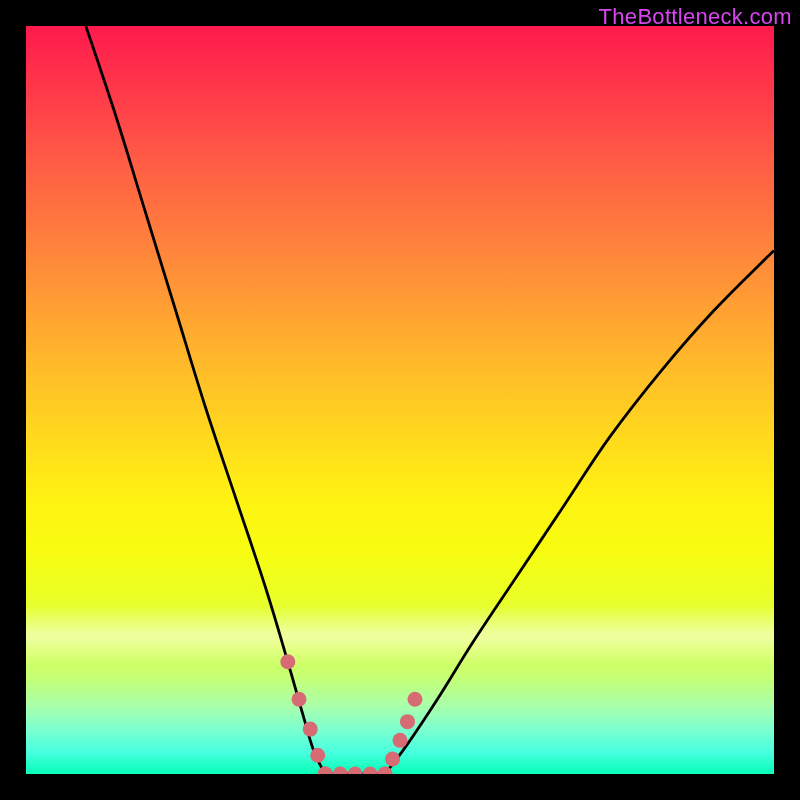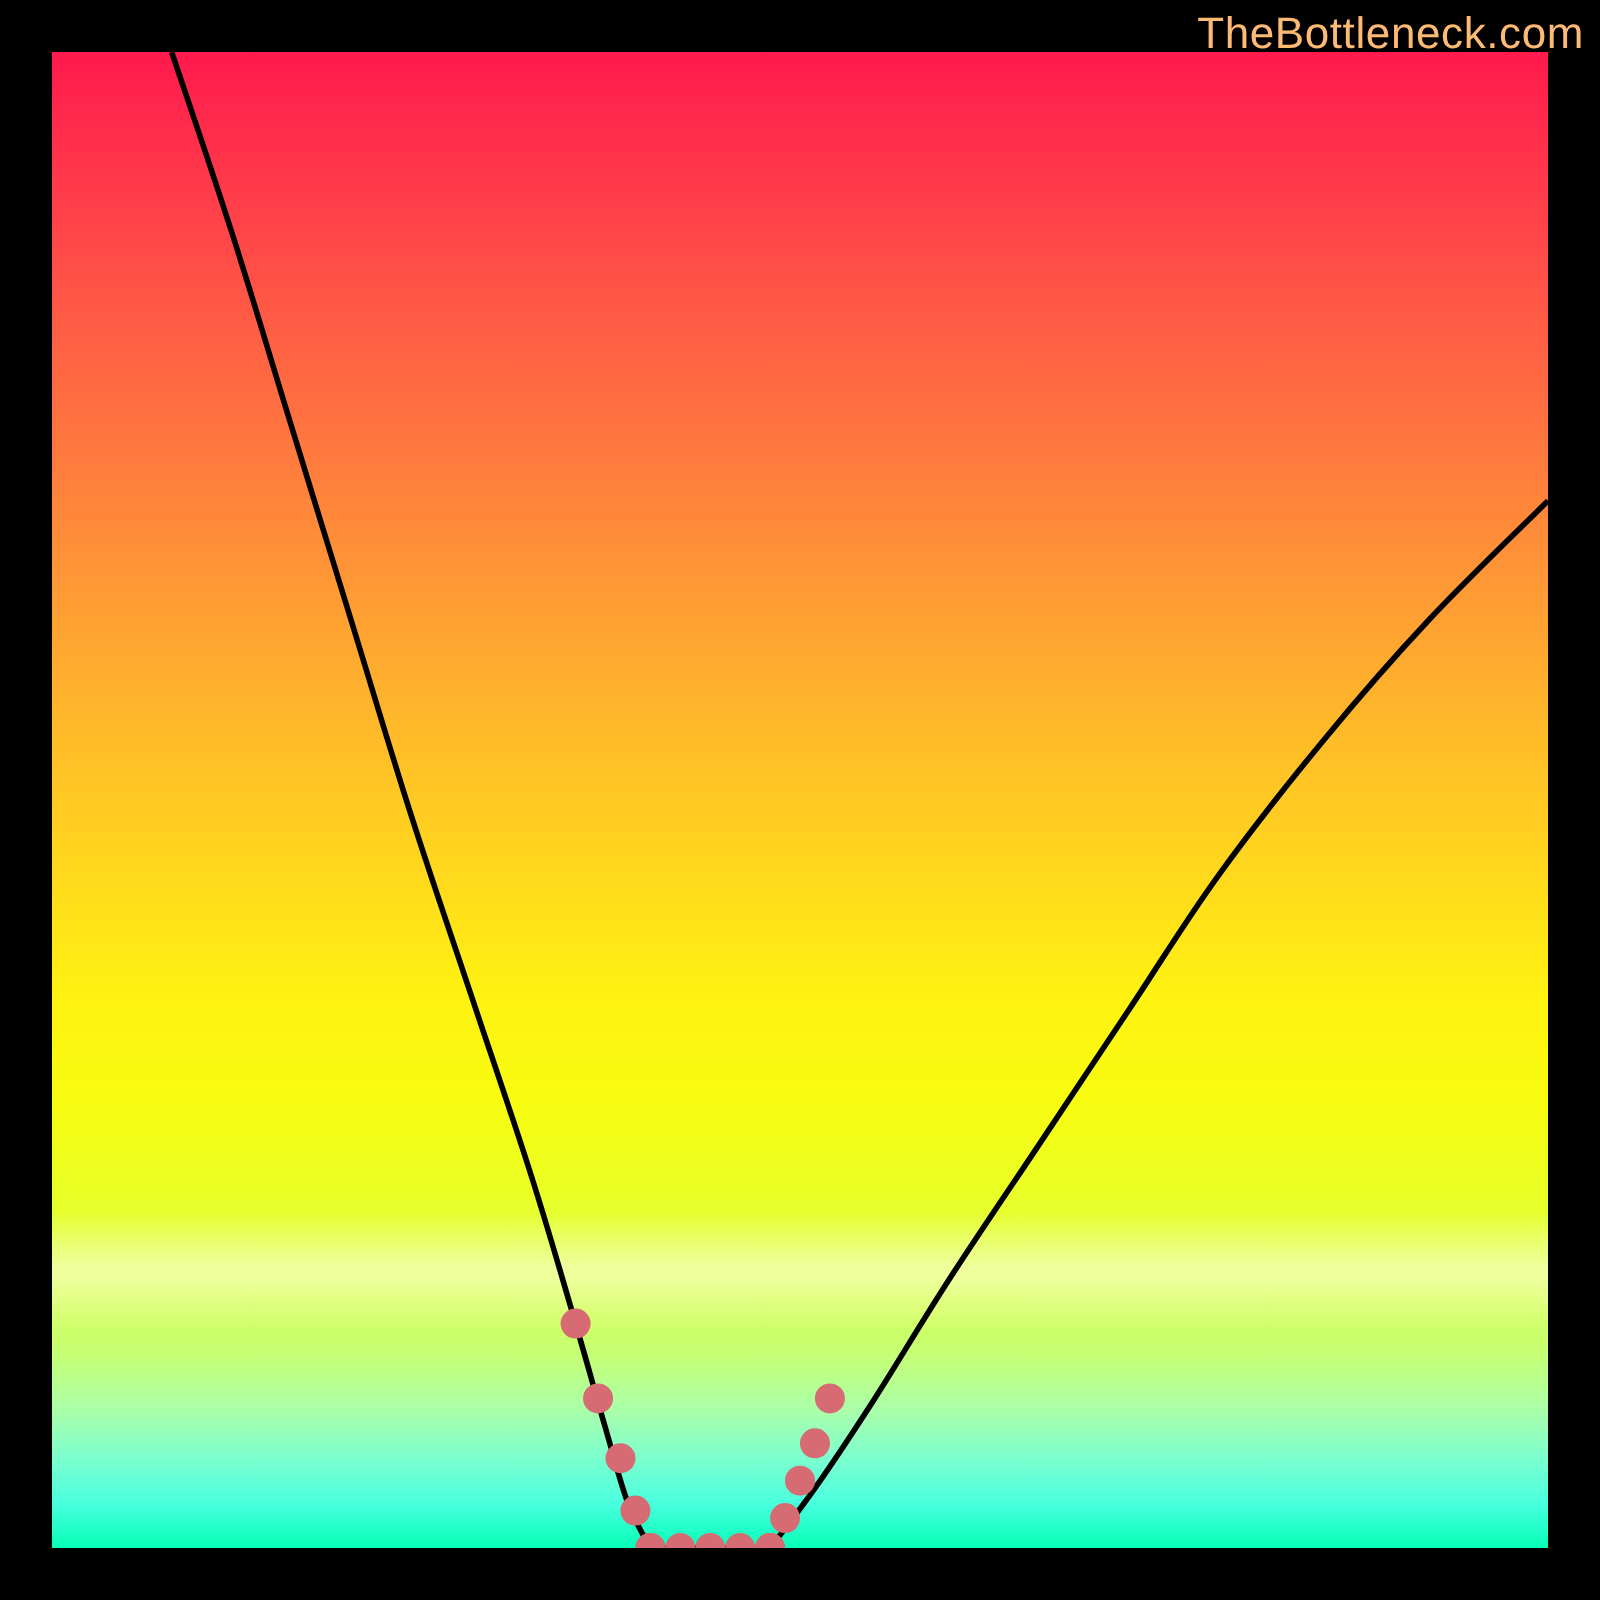--- a/index.html
+++ b/index.html
@@ -7,21 +7,21 @@
   .outer {
     width: 800px;
     height: 800px;
     background: #000;
     position: relative;
   }
   .watermark {
     position: absolute;
     top: 4px;
     right: 8px;
-    color: #fdba74;
+    color: #d946ef;
     font-family: Arial, Helvetica, sans-serif;
     font-size: 22px;
     letter-spacing: 0.3px;
     z-index: 10;
   }
   .plot {
     position: absolute;
     left: 26px;
     top: 26px;
     width: 748px;

